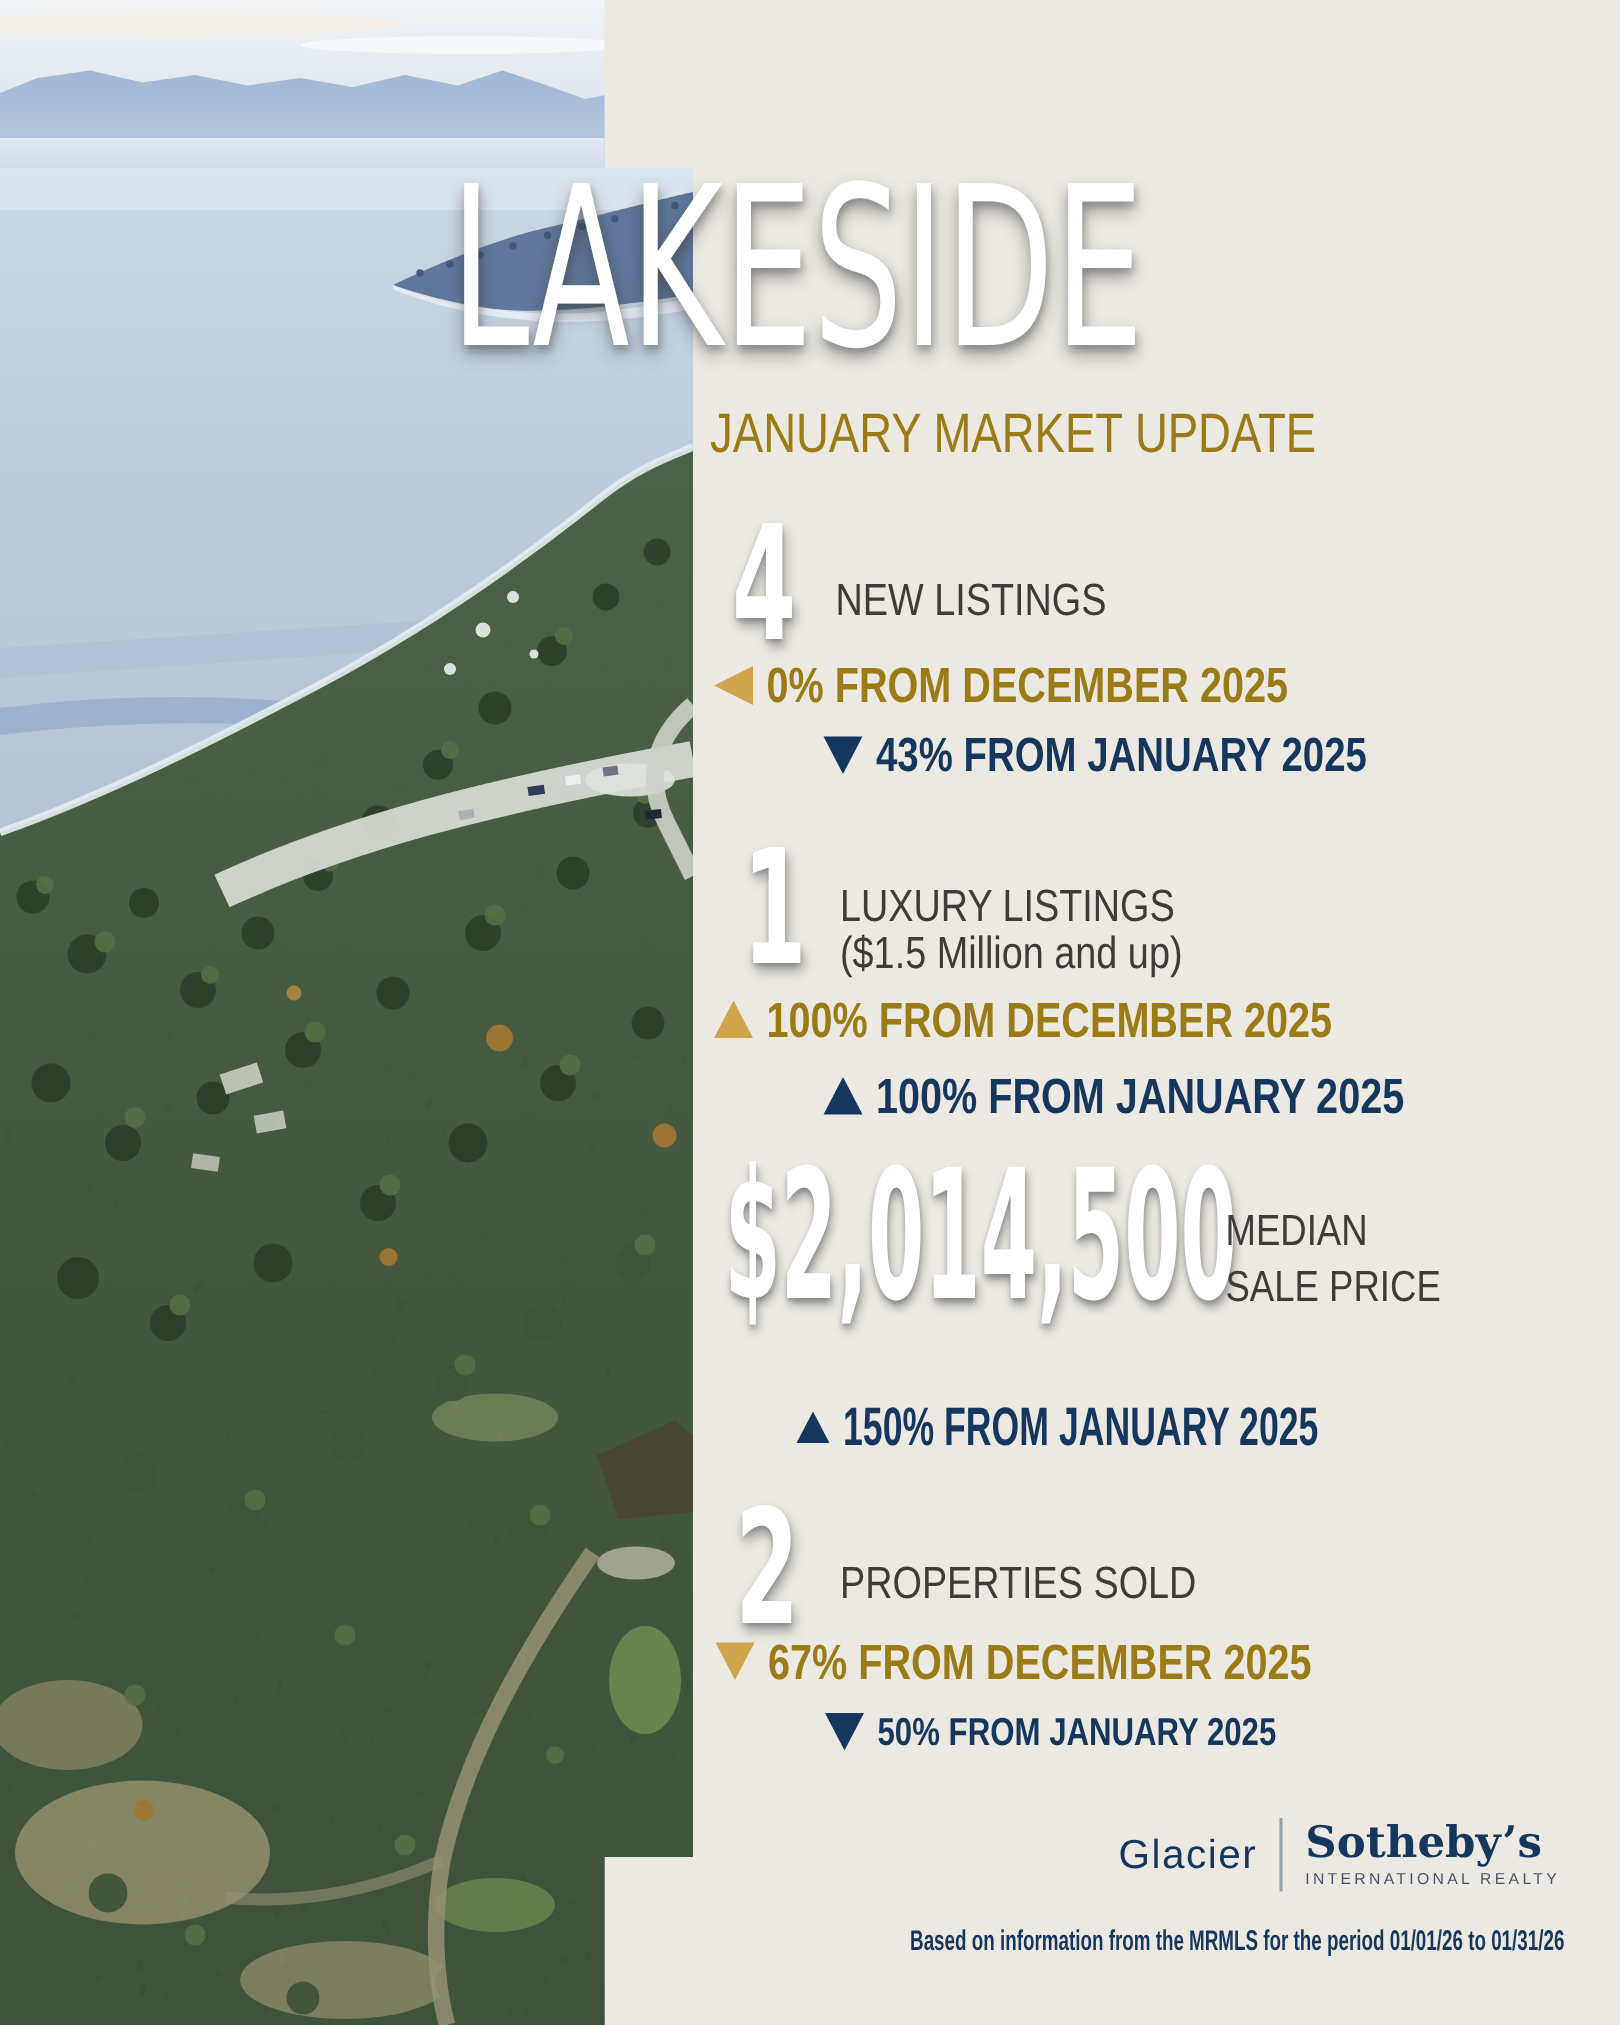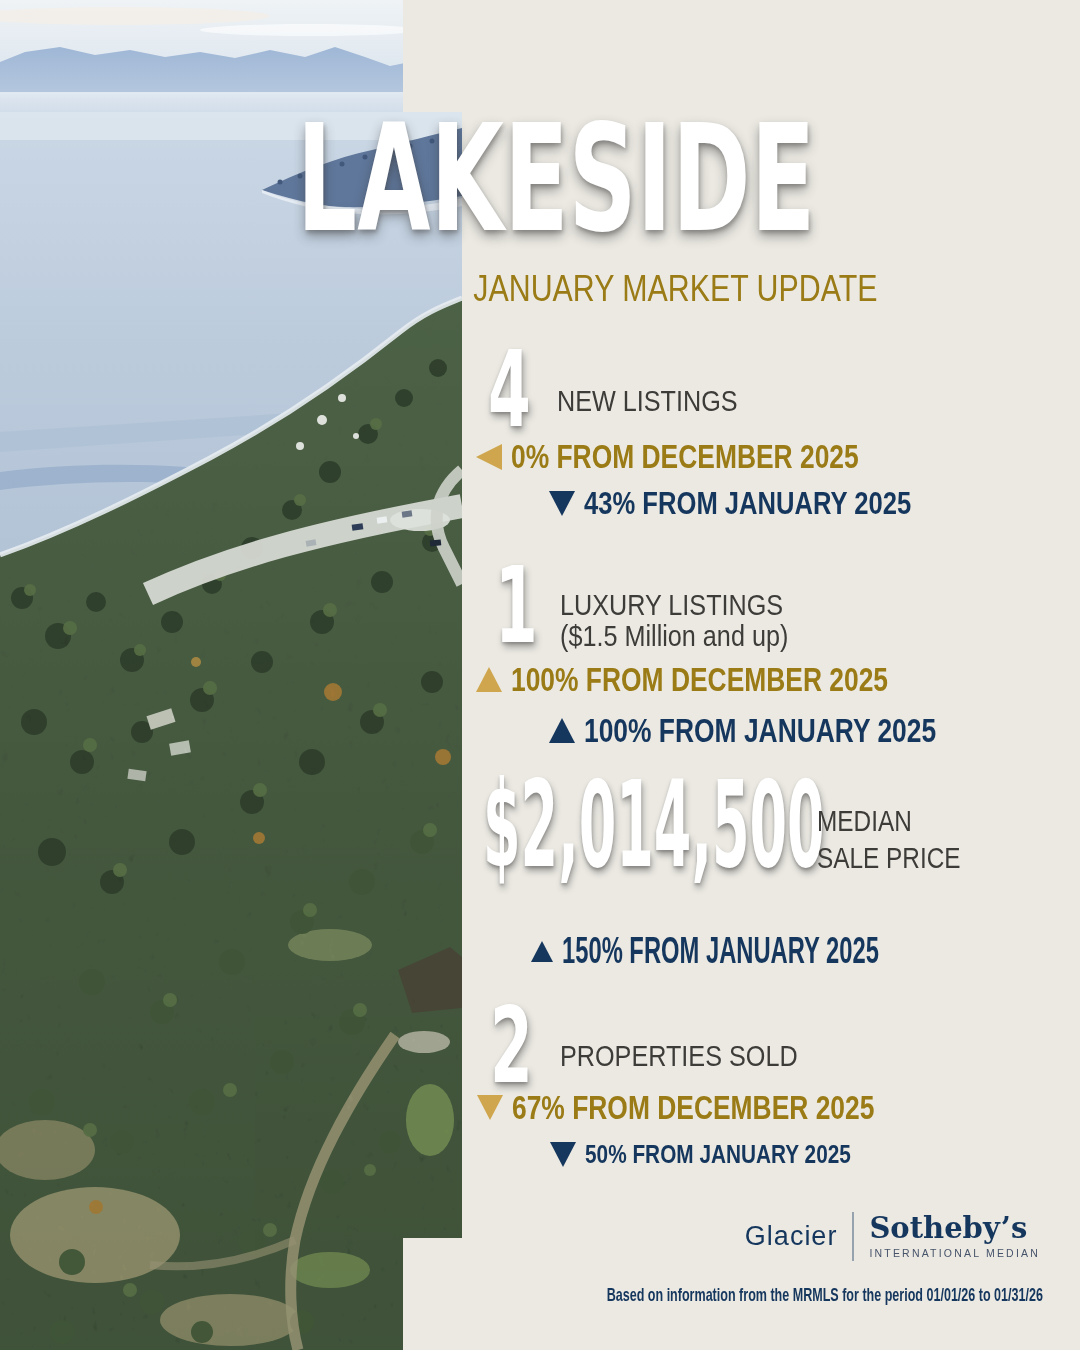--- a/index.html
+++ b/index.html
@@ -15,21 +15,21 @@
     clip-path:polygon(0 0,403px 0,403px 112px,462px 112px,462px 1238px,403px 1238px,403px 1350px,0 1350px);
   }
   .photo svg{display:block;}
   
   .disp{
     font-family:"DejaVu Sans",sans-serif;font-weight:bold;color:#fff;line-height:1;
     text-shadow:3px 5px 10px rgba(70,70,70,.45),0 2px 4px rgba(90,90,90,.35);
     white-space:nowrap;
   }
   .title{
-    font-family:"DejaVu Sans",sans-serif;font-weight:bold;color:#fff;line-height:1;
+    font-family:"DejaVu Sans",sans-serif;font-weight:normal;color:#fff;line-height:1;
     text-shadow:0 6px 14px rgba(55,55,55,.45),2px 3px 5px rgba(75,75,75,.3);
     text-align:center;white-space:nowrap;
   }
   .cond{font-weight:normal;line-height:1;white-space:nowrap;}
   .sxl{display:inline-block;transform-origin:left center;}
   .sxc{display:inline-block;transform-origin:center center;}
   .charcoal{color:var(--charcoal,#3e3c39);}
   .goldtxt{color:var(--gold,#9a7b16);}
   
   .change{position:absolute;display:flex;align-items:center;gap:9px;line-height:1;}
@@ -308,19 +308,19 @@
   <div class="change navy-line" style="left:550px;top:1141px;font-size:26px;">
     <span class="tri tri-down"></span>
     <span class="txt">50% FROM JANUARY 2025</span>
   </div>
 
   <div class="brandrow">
     <span class="glacier">Glacier</span>
     <span class="brand-divider"></span>
     <span>
       <div class="sothebys-name">Sotheby’s</div>
-      <div class="sothebys-sub">INTERNATIONAL MEDIAN</div>
+      <div class="sothebys-sub">INTERNATIONAL REALTY</div>
     </span>
   </div>
 
   <div class="disclaimer">Based on information from the MRMLS for the period 01/01/26 to 01/31/26</div>
 
 </div>
 
 </body></html>

